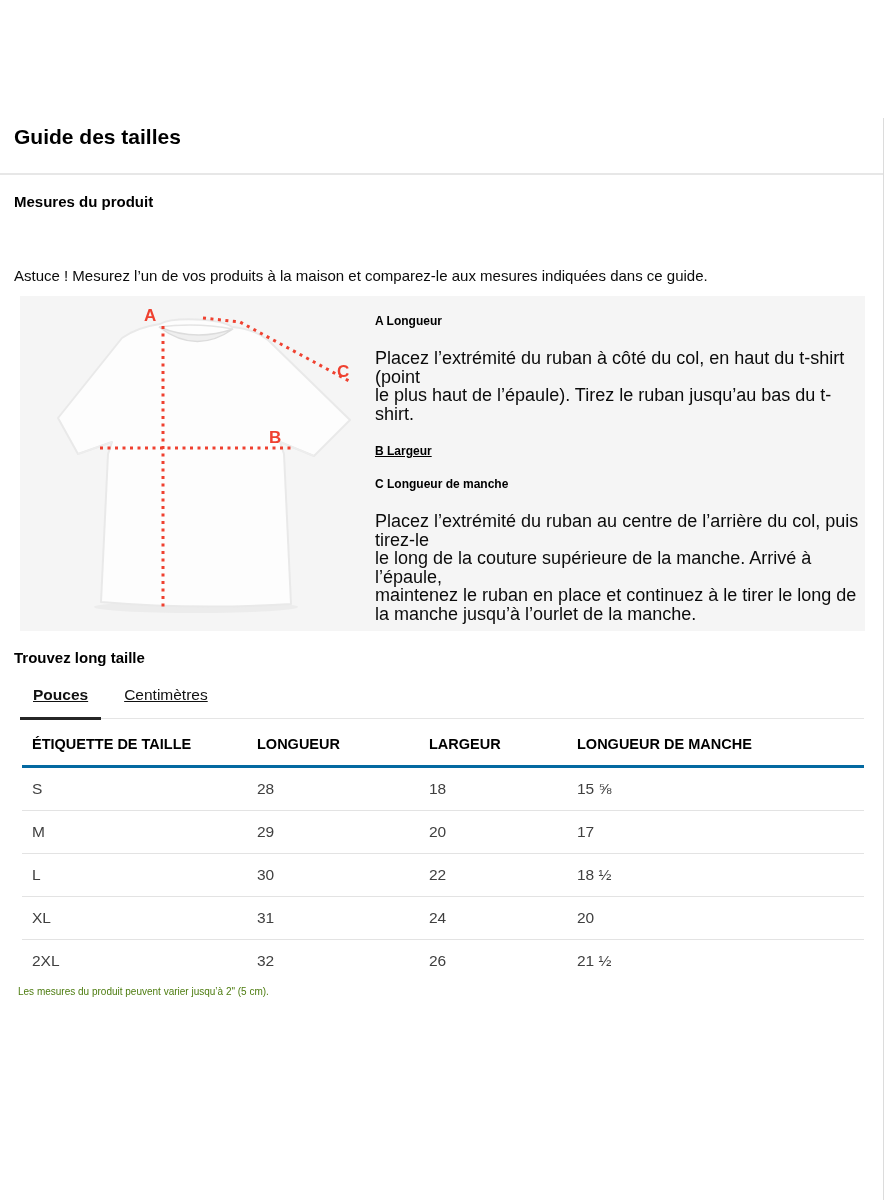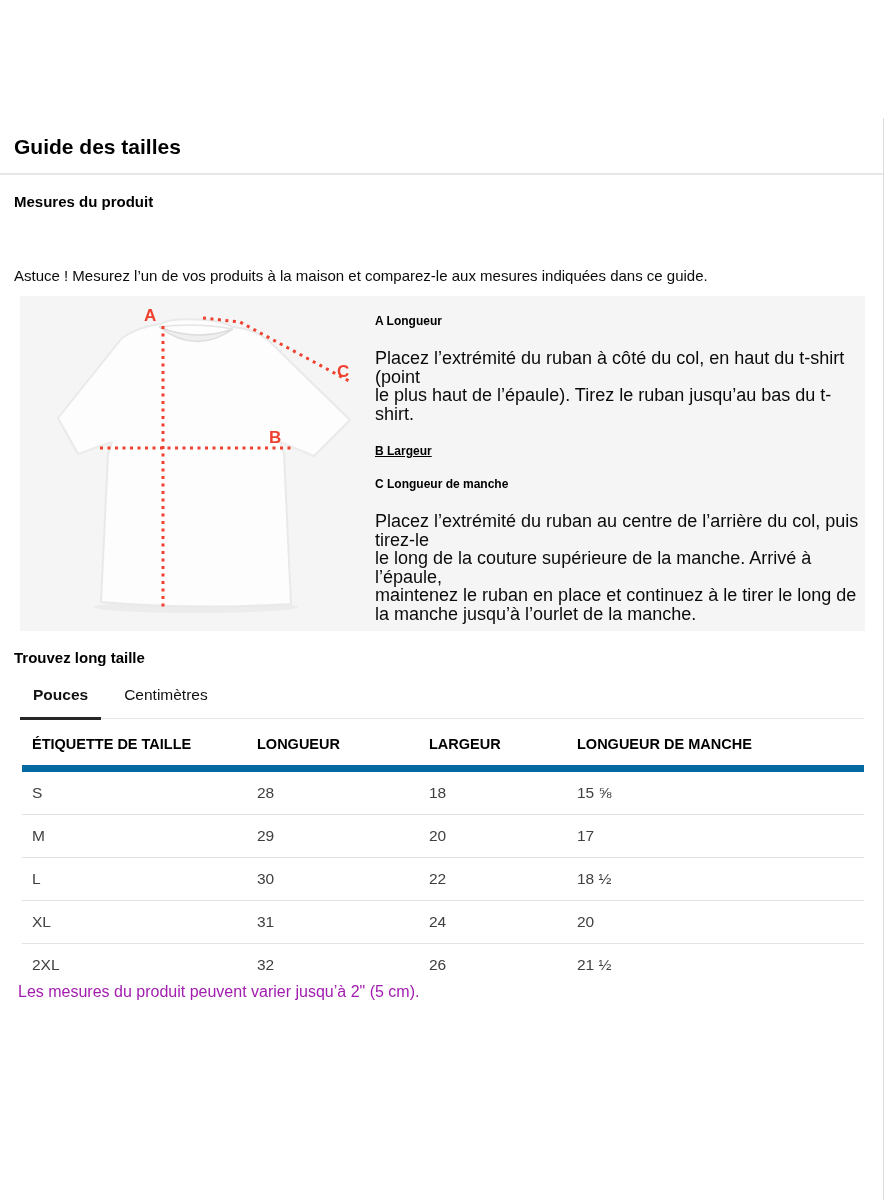--- a/index.html
+++ b/index.html
@@ -1,20 +1,20 @@
 <!DOCTYPE html>
 <html><head>
 <meta charset="utf-8">
 <style>
   * { margin:0; padding:0; box-sizing:border-box; }
   html,body { width:886px; height:1200px; background:#fff; overflow:hidden; }
   body { font-family:"Liberation Sans", sans-serif; color:#111; position:relative; }
   .page { position:relative; width:886px; height:1200px; background:#fff; }
 
-  .page-title { position:absolute; left:14px; top:134px; font-size:21px; line-height:26px; font-weight:700; color:#000; }
+  .page-title { position:absolute; left:14px; top:124px; font-size:21px; line-height:26px; font-weight:700; color:#000; }
   .top-divider { position:absolute; left:0; top:173px; width:884px; height:2px; background:#e7e7e7; }
   .right-hairline { position:absolute; left:883px; top:118px; width:1px; height:1082px; background:#dcdcdc; }
 
   .section-title { position:absolute; left:14px; font-size:15px; line-height:27px; font-weight:700; color:#000; }
   .t-mesures { top:188px; }
   .t-trouvez { top:644px; }
 
   .para { position:absolute; left:14px; font-size:15px; line-height:19px; color:#0b0b0b; }
   .p-intro { top:231px; }
   .p-tip { top:266px;text-align:right; }
@@ -22,32 +22,32 @@
   .measure-box { position:absolute; left:20px; top:296px; width:845px; height:335px; background:#f5f5f5; }
   .measure-box svg.tee { position:absolute; left:18px; top:6px; }
 
   .measure-text { position:absolute; left:355px; top:312px; width:500px; }
   .measure-text h3 { font-size:12px; line-height:19px; font-weight:700; color:#000; }
   .measure-text p { margin-top:18px; font-size:18px; line-height:18.5px; color:#0b0b0b; white-space:pre-line; }
   .measure-text h3.sec-b { margin-top:19px;text-decoration:underline; }
   .measure-text h3.sec-c { margin-top:14px; }
   .mt-abs { position:absolute; left:375px; top:312px; width:500px; }
 
-  .tabs { position:absolute; left:20px; top:684px; width:844px; border-bottom:1px solid #e5e5e5; display:flex; }
+  .tabs { position:absolute; left:20px; top:684px; width:844px; border-bottom:1px solid #e5e5e5; display:flex;text-decoration:underline; }
   .tab { display:inline-block; padding:1px 13px 13px; font-size:15.5px; line-height:19px; color:#111; border-bottom:3px solid transparent; margin-bottom:-2px; cursor:pointer; }
   .tab.active { font-weight:700; border-bottom-color:#262626; }
   .tab + .tab { margin-left:10px; }
 
   table.size-table { position:absolute; left:22px; top:728px; width:842px; border-collapse:collapse; table-layout:fixed; }
-  table.size-table th { text-align:left; font-size:14.5px; line-height:17px; font-weight:700; color:#000; padding:8px 0 12px 10px; border-bottom:7px solid #0369a1; }
+  table.size-table th { text-align:left; font-size:14.5px; line-height:17px; font-weight:700; color:#000; padding:8px 0 12px 10px; border-bottom:3px solid #0369a1; }
   table.size-table td { font-size:15.5px; line-height:19px; color:#3f3f3f; padding:11px 0 12px 10px; border-bottom:1px solid #e3e3e3; }
   table.size-table tr:last-child td { border-bottom:none; }
   .c1 { width:225px; } .c2 { width:172px; } .c3 { width:148px; } .c4 { width:297px; }
 
-  .footnote { position:absolute; left:18px; top:983px; font-size:16px; line-height:17px; color:#a21caf; }
+  .footnote { position:absolute; left:18px; top:983px; font-size:10px; line-height:17px; color:#4d7c0f; }
 </style>
 </head>
 <body>
 
 <div class="page">
 
   <div class="page-title">Guide des tailles</div>
   <div class="top-divider"></div>
   <div class="right-hairline"></div>
 

